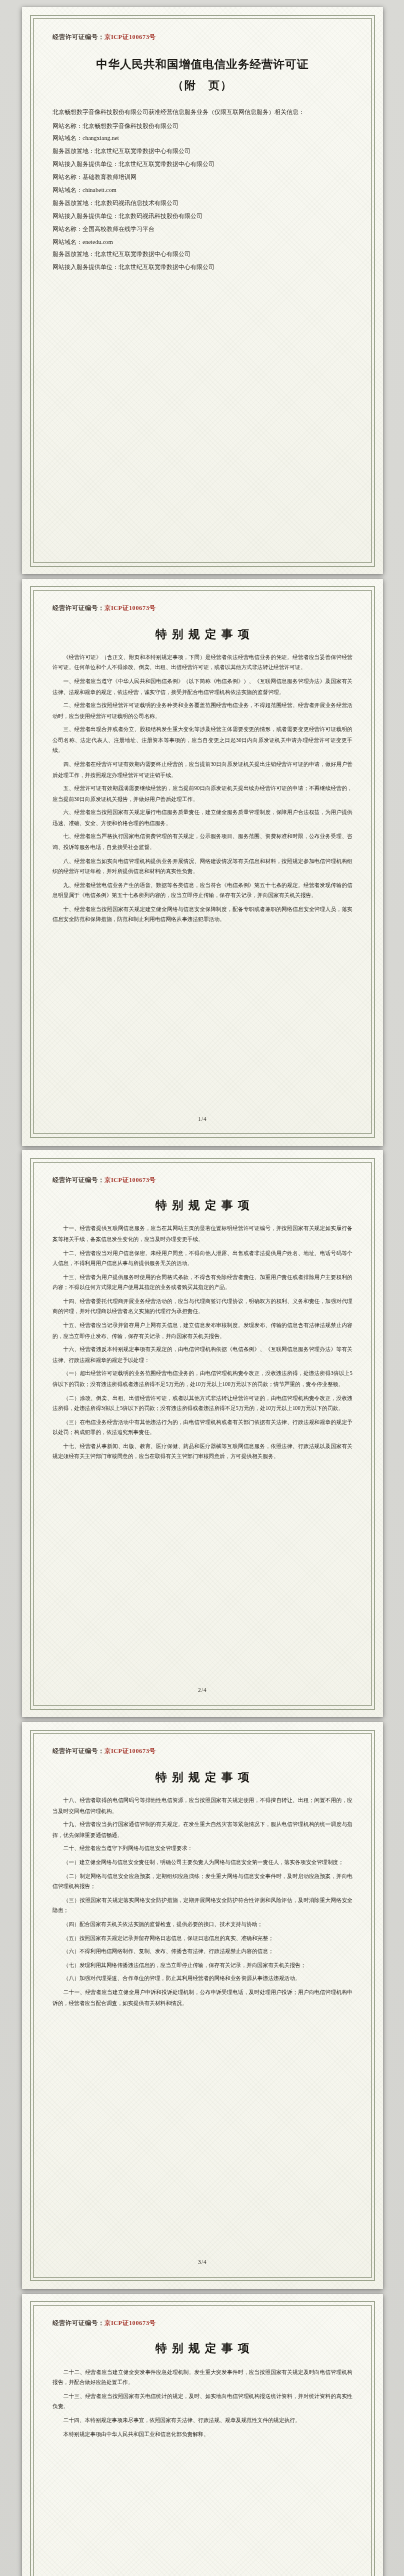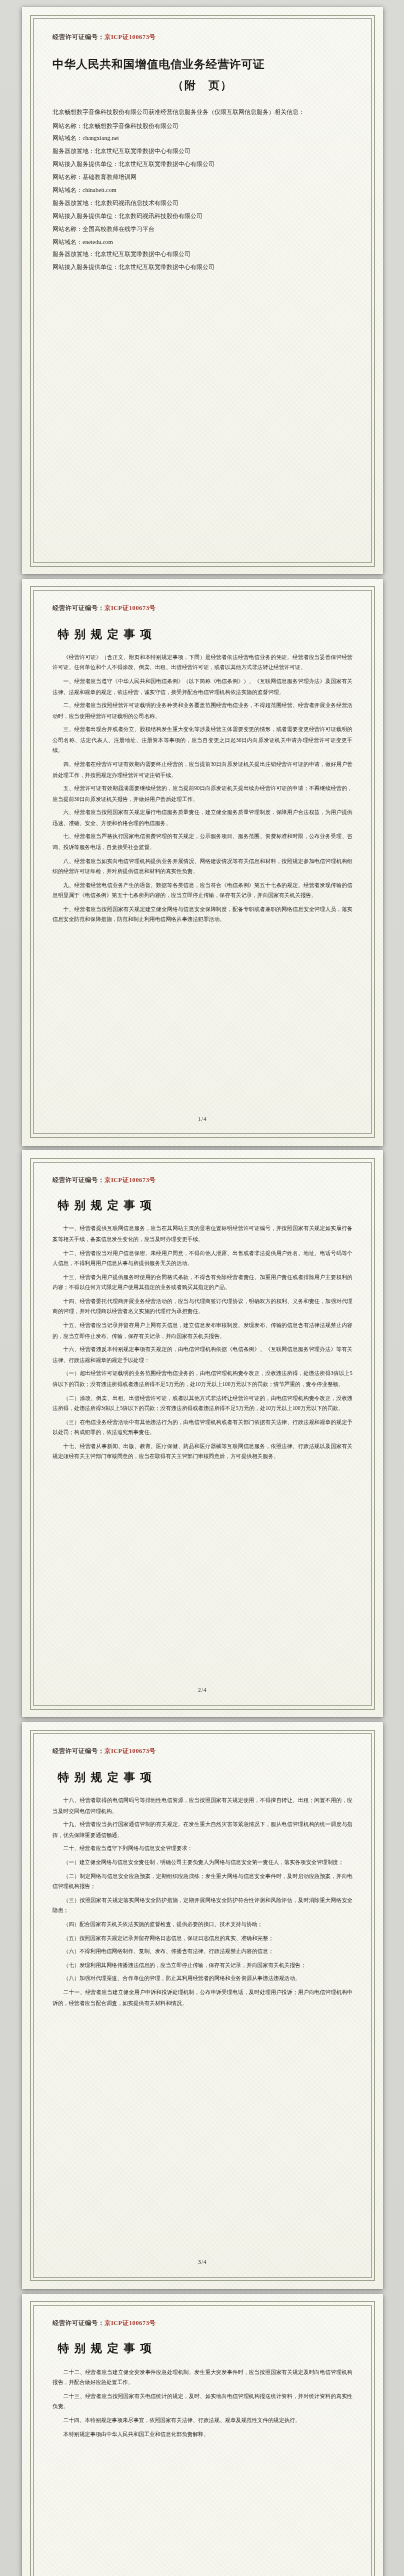--- a/index.html
+++ b/index.html
@@ -59,21 +59,21 @@
     font-size: 6.2px;
     letter-spacing: 0.3px;
     color: #4a4039;
     font-weight: bold;
   }
   .lic-no .num { color: var(--accent-red, #a5372d); }
 
   
   .cert-title {
     margin: 15.5px 0 0 0;
-    text-align: left;
+    text-align: center;
     font-size: 11.3px;
     font-weight: bold;
     letter-spacing: 0.5px;
     color: #1d1b17;
   }
   .cert-sub {
     margin-top: 6.2px;
     text-align: center;
     font-size: 11px;
     font-weight: bold;
@@ -86,21 +86,21 @@
     line-height: 2.15;
     color: #2a2620;
   }
   .appendix-body .intro { margin: 0; }
   .rows { margin-top: 1px; }
   .rows .row { margin: 0; }
 
   
   .prov-title {
     margin: 13.4px 0 0 0;
-    text-align: left;
+    text-align: center;
     font-size: 11.3px;
     font-weight: bold;
     letter-spacing: 5.2px;
     text-indent: 5.2px;
     color: #15130f;
   }
   .paras {
     margin-top: 10.3px;
     font-size: 5.4px;
     line-height: 1.95;

